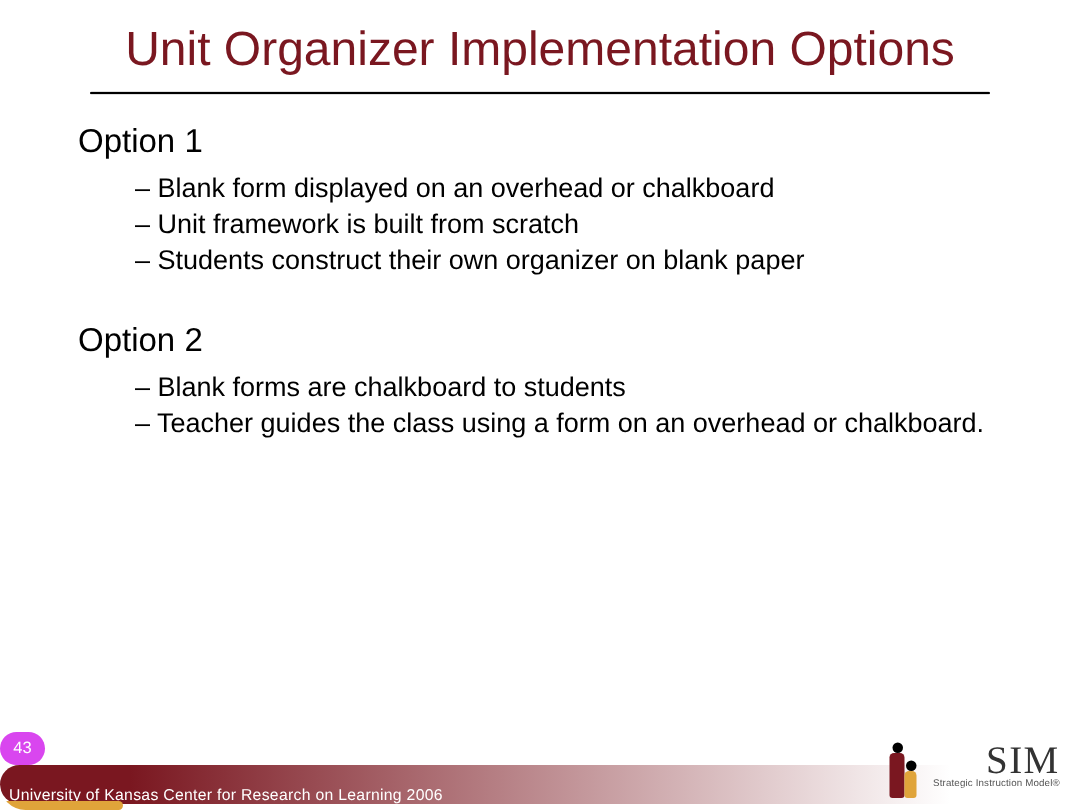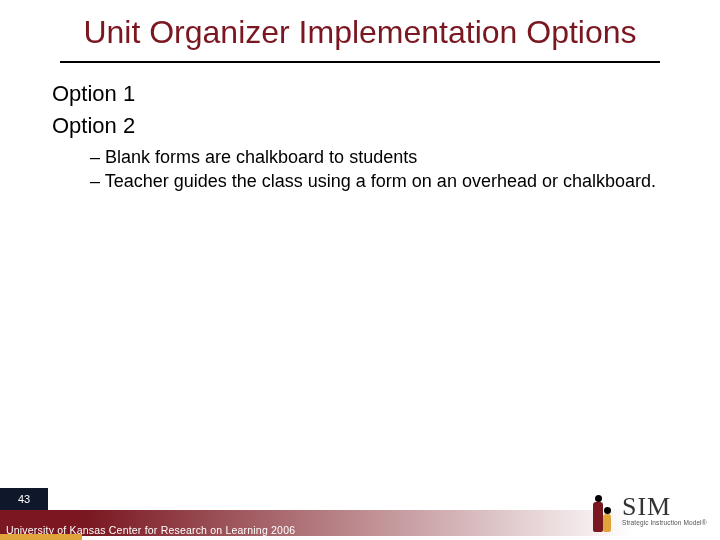--- a/index.html
+++ b/index.html
@@ -1,50 +1,55 @@
 <!DOCTYPE html>
 <html><head>
 <meta charset="utf-8">
 <style>
-  * { margin: 0; padding: 0; box-sizing: border-box; }
+  * { margin: 0; padding: 0; box-sizing: border-box; border-radius: 17px; }
   html, body { width: 720px; height: 540px; font-family: Arial, Helvetica, sans-serif; background: #fff; overflow: hidden; }
   .slide { position: relative; width: 720px; height: 540px; }
   .title { color: #7a1720; font-size: 32px; font-weight: 400; text-align: center; padding: 14px 40px 6px 40px; line-height: 1.15; }
   .rule { border: none; border-top: 2px solid #000; margin: 4px 60px 18px 60px; }
   .content { padding: 0 52px; color: #000; }
   .opt-heading { font-size: 22px; margin-bottom: 6px; }
   .bullets { list-style: none; padding-left: 38px; margin-bottom: 28px; }
   .bullets li { font-size: 18px; line-height: 1.35; text-indent: -18px; padding-left: 18px; }
   .bullets li::before { content: "–  "; }
   .footer { position: absolute; left: 0; right: 0; bottom: 0; height: 62px; }
-  .pagebox { position: absolute; left: 0; bottom: 30px; width: 48px; height: 22px; background: #0f172a; color: #fff; font-size: 11px; display: flex; align-items: center; justify-content: center; margin-top: 16px; }
+  .pagebox { position: absolute; left: 0; bottom: 30px; width: 30px; height: 22px; background: #d946ef; color: #fff; font-size: 11px; display: flex; align-items: center; justify-content: center; margin-top: 16px; }
   .maroonbar { position: absolute; left: 0; bottom: 4px; right: 0; height: 26px; background: linear-gradient(90deg, #7a1720 0%, #7a1720 12%, rgba(122,23,32,0) 88%); display: flex; align-items: flex-end; padding-left: 6px; }
   .maroonbar span { color: #fff; font-size: 10.5px; letter-spacing: 0.2px; }
   .orangebar { position: absolute; left: 0; bottom: 0; width: 82px; height: 6px; background: #e0a43a; }
-  .logo { position: absolute; right: 12px; bottom: 6px; width: 120px; height: 48px; display: flex; align-items: center; gap: 4px; }
+  .logo { position: absolute; right: 12px; bottom: 6px; width: 120px; height: 48px; display: flex; align-items: center; gap: 4px; text-align: right; }
   .figs { position: relative; width: 30px; height: 46px; }
   .fig { position: absolute; bottom: 0; }
   .fig.adult { width: 12px; height: 38px; left: 4px; }
   .fig.child { width: 10px; height: 26px; left: 14px; }
   .fig .head { width: 7px; height: 7px; border-radius: 50%; background: #000; margin: 0 auto; }
   .fig.adult .body { width: 10px; height: 30px; background: #7a1720; margin: 0 auto; border-radius: 3px 3px 2px 2px; }
   .fig.child .body { width: 8px; height: 18px; background: #e0a43a; margin: 0 auto; border-radius: 3px 3px 2px 2px; }
   .sim { line-height: 1; }
   .sim-main { font-family: Georgia, 'Times New Roman', serif; font-size: 26px; letter-spacing: 1px; color: #333; }
   .sim-sub { font-size: 6.5px; color: #555; letter-spacing: 0.1px; }
 </style>
 </head>
 <body>
 
 <div class="slide">
   <h1 class="title">Unit Organizer Implementation Options</h1>
   <hr class="rule">
 
   <div class="content">
     <div class="opt-heading">Option 1</div>
+    <ul class="bullets">
+      <li>Blank form displayed on an overhead or chalkboard</li>
+      <li>Unit framework is built from scratch</li>
+      <li>Students construct their own organizer on blank paper</li>
+    </ul>
 
     <div class="opt-heading">Option 2</div>
     <ul class="bullets">
       <li>Blank forms are chalkboard to students</li>
       <li>Teacher guides the class using a form on an overhead or chalkboard.</li>
     </ul>
   </div>
 
   <div class="footer">
     <div class="pagebox">43</div>

